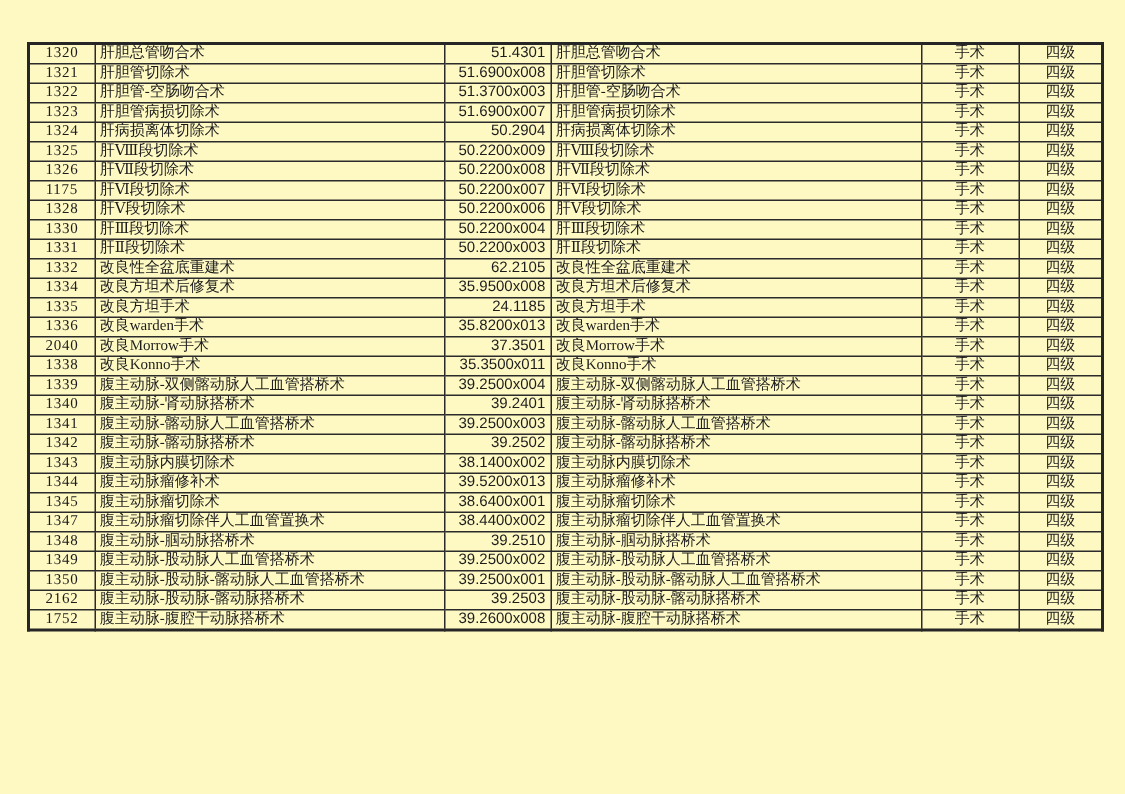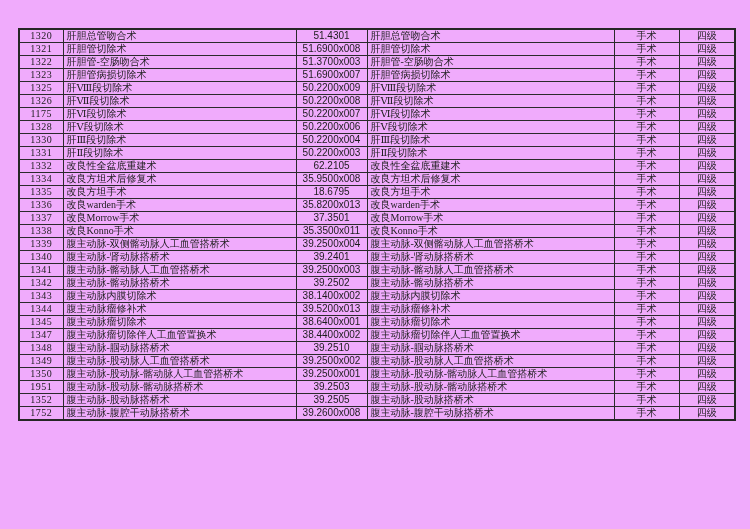--- a/index.html
+++ b/index.html
@@ -4,21 +4,21 @@
 <style>
   * { margin: 0; padding: 0; box-sizing: border-box; }
   html, body {
     width: 750px; height: 529px;
     background: #ffffff;
     font-family: "Liberation Serif", "DejaVu Serif", serif;
   }
   .page {
     position: relative;
     width: 750px; height: 529px;
-    background: #f0abfc;
+    background: #fef9c3;
     overflow: hidden;
   }
   table.proc-table {
     position: absolute;
     left: 18px; top: 28px;
     width: 716px;
     border-collapse: collapse;
     table-layout: fixed;
     border: 2px solid #262626;
   }
@@ -38,21 +38,21 @@
     font-family: "Liberation Serif", "DejaVu Serif", serif;
     letter-spacing: 0.5px;
     padding: 0 1px;
   }
   td.c-name, td.c-name2 {
     text-align: left;
   }
   td.c-code {
     font-family: "Liberation Sans", "DejaVu Sans", sans-serif;
     font-size: 10px;
-    text-align: center;
+    text-align: right;
   }
   td.c-cat, td.c-level {
     text-align: center;
   }
 </style>
 </head>
 <body>
 
 <div class="page">
   <table class="proc-table">
@@ -91,20 +91,28 @@
         </tr>
         <tr>
           <td class="c-no">1323</td>
           <td class="c-name">肝胆管病损切除术</td>
           <td class="c-code">51.6900x007</td>
           <td class="c-name2">肝胆管病损切除术</td>
           <td class="c-cat">手术</td>
           <td class="c-level">四级</td>
         </tr>
         <tr>
+          <td class="c-no">1324</td>
+          <td class="c-name">肝病损离体切除术</td>
+          <td class="c-code">50.2904</td>
+          <td class="c-name2">肝病损离体切除术</td>
+          <td class="c-cat">手术</td>
+          <td class="c-level">四级</td>
+        </tr>
+        <tr>
           <td class="c-no">1325</td>
           <td class="c-name">肝Ⅷ段切除术</td>
           <td class="c-code">50.2200x009</td>
           <td class="c-name2">肝Ⅷ段切除术</td>
           <td class="c-cat">手术</td>
           <td class="c-level">四级</td>
         </tr>
         <tr>
           <td class="c-no">1326</td>
           <td class="c-name">肝Ⅶ段切除术</td>
@@ -157,35 +165,35 @@
           <td class="c-no">1334</td>
           <td class="c-name">改良方坦术后修复术</td>
           <td class="c-code">35.9500x008</td>
           <td class="c-name2">改良方坦术后修复术</td>
           <td class="c-cat">手术</td>
           <td class="c-level">四级</td>
         </tr>
         <tr>
           <td class="c-no">1335</td>
           <td class="c-name">改良方坦手术</td>
-          <td class="c-code">18.6795</td>
+          <td class="c-code">24.1185</td>
           <td class="c-name2">改良方坦手术</td>
           <td class="c-cat">手术</td>
           <td class="c-level">四级</td>
         </tr>
         <tr>
           <td class="c-no">1336</td>
           <td class="c-name">改良warden手术</td>
           <td class="c-code">35.8200x013</td>
           <td class="c-name2">改良warden手术</td>
           <td class="c-cat">手术</td>
           <td class="c-level">四级</td>
         </tr>
         <tr>
-          <td class="c-no">1337</td>
+          <td class="c-no">2040</td>
           <td class="c-name">改良Morrow手术</td>
           <td class="c-code">37.3501</td>
           <td class="c-name2">改良Morrow手术</td>
           <td class="c-cat">手术</td>
           <td class="c-level">四级</td>
         </tr>
         <tr>
           <td class="c-no">1338</td>
           <td class="c-name">改良Konno手术</td>
           <td class="c-code">35.3500x011</td>
@@ -275,32 +283,24 @@
         </tr>
         <tr>
           <td class="c-no">1350</td>
           <td class="c-name">腹主动脉-股动脉-髂动脉人工血管搭桥术</td>
           <td class="c-code">39.2500x001</td>
           <td class="c-name2">腹主动脉-股动脉-髂动脉人工血管搭桥术</td>
           <td class="c-cat">手术</td>
           <td class="c-level">四级</td>
         </tr>
         <tr>
-          <td class="c-no">1951</td>
+          <td class="c-no">2162</td>
           <td class="c-name">腹主动脉-股动脉-髂动脉搭桥术</td>
           <td class="c-code">39.2503</td>
           <td class="c-name2">腹主动脉-股动脉-髂动脉搭桥术</td>
-          <td class="c-cat">手术</td>
-          <td class="c-level">四级</td>
-        </tr>
-        <tr>
-          <td class="c-no">1352</td>
-          <td class="c-name">腹主动脉-股动脉搭桥术</td>
-          <td class="c-code">39.2505</td>
-          <td class="c-name2">腹主动脉-股动脉搭桥术</td>
           <td class="c-cat">手术</td>
           <td class="c-level">四级</td>
         </tr>
         <tr>
           <td class="c-no">1752</td>
           <td class="c-name">腹主动脉-腹腔干动脉搭桥术</td>
           <td class="c-code">39.2600x008</td>
           <td class="c-name2">腹主动脉-腹腔干动脉搭桥术</td>
           <td class="c-cat">手术</td>
           <td class="c-level">四级</td>

